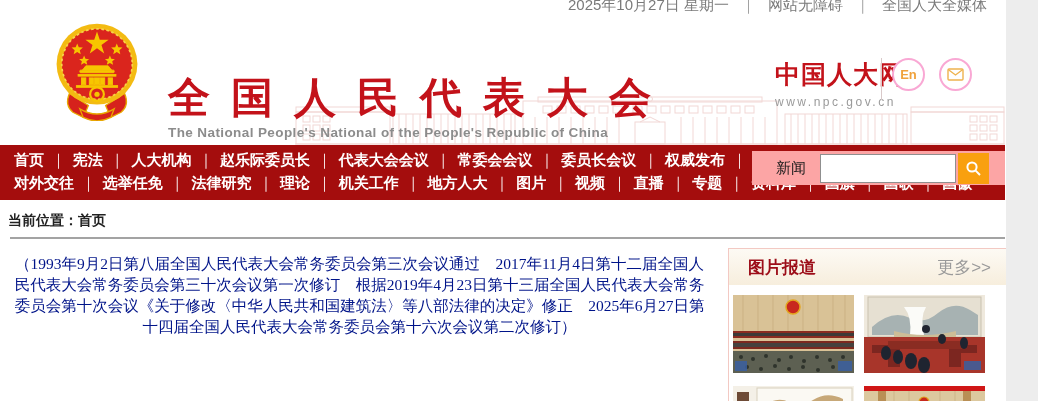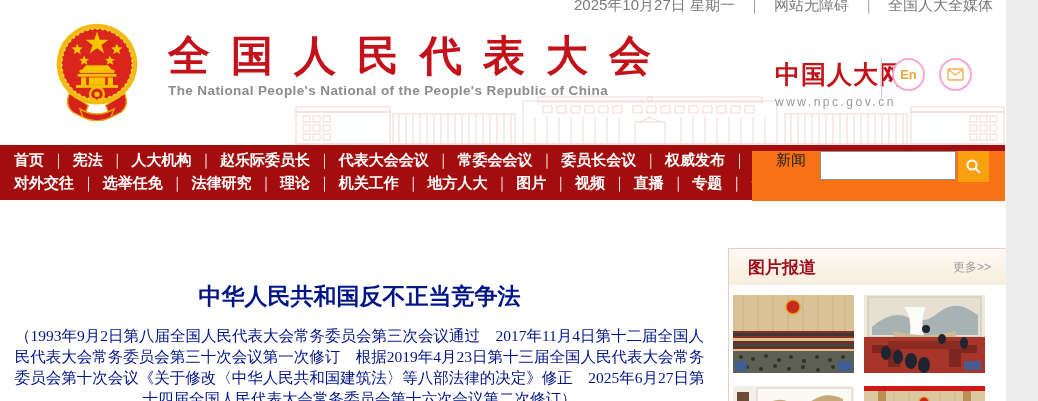--- a/index.html
+++ b/index.html
@@ -2,52 +2,52 @@
 <html><head>
 <meta charset="utf-8">
 <style>
   * { margin:0; padding:0; box-sizing:border-box; }
   html,body { width:1038px; height:401px; overflow:hidden; background:#fff;
               font-family:"Liberation Sans", sans-serif; }
   .page { position:absolute; left:0; top:0; width:1005px; height:401px; background:#fff; }
   .scroll-strip { position:absolute; right:0; top:0; width:32px; height:401px; background:#ededed; }
 
   
-  .topbar { position:absolute; top:0; left:8px; width:100%; height:18px; overflow:hidden; }
+  .topbar { position:absolute; top:0; left:2px; width:100%; height:18px; overflow:hidden; }
   .topbar-inner { position:absolute; right:20px; top:-4px; font-size:15px; color:#7a7a7a; white-space:nowrap; }
   .topbar-inner .sep { margin:0 8px; color:#9a9a9a; }
   .topbar-inner a { color:#7a7a7a; text-decoration:none; }
 
   
   .header { position:absolute; top:18px; left:0; width:100%; height:127px; }
   .watermark { position:absolute; left:295px; bottom:0; width:710px; height:53px; pointer-events:none; }
   .emblem { position:absolute; left:54px; top:3px; width:86px; height:100px; cursor:pointer; }
   .title-block { position:absolute; left:168px; top:16px; }
   .site-title { font-family:"Liberation Serif", serif; font-weight:bold; font-size:42px; line-height:1.05;
-                color:#c3121a; letter-spacing:21px; white-space:nowrap; }
+                color:#c3121a; letter-spacing:21px; white-space:nowrap;margin-top:42px; }
   .site-subtitle { margin-top:5px; font-size:13.5px; font-weight:bold; color:#8c8c8c; letter-spacing:0.4px; }
   .site-group { position:absolute; left:775px; top:40px; }
   .site-name { font-size:25px; font-weight:bold; color:#c3121a; letter-spacing:1px; cursor:pointer; }
   .site-url  { margin-top:4px; font-size:12px; color:#9a9a9a; letter-spacing:2.5px; }
   .hdr-divider { position:absolute; left:881px; top:40px; width:1px; height:42px; background:#d9c9c9; }
   .circle-btn { position:absolute; width:33px; height:33px; border:2px solid #f9a8d4; border-radius:50%;
                 background:#fff; display:flex; align-items:center; justify-content:center; cursor:pointer; }
   .en-btn { left:892px; top:40px; color:#f0a23c; font-size:13px; font-weight:bold; }
   .mail-btn { left:939px; top:40px; }
 
   
   .nav { position:absolute; top:145px; left:0; width:100%; height:55px; background:#a40d0d; }
   .nav-row { position:absolute; left:14px; white-space:nowrap; font-size:15px; font-weight:bold; color:#fff; }
   .nav-row-1 { top:6px; }
   .nav-row-2 { top:29px; }
   .nav-row a { color:#fff; text-decoration:none; cursor:pointer; }
   .nav-row .sep { margin:0 7px; font-weight:normal; opacity:.95; }
 
-  .search-box { position:absolute; right:0; top:6px; width:253px; height:50px; background:#f97316;
-                display:flex; align-items:flex-start; }
+  .search-box { position:absolute; right:0; top:6px; width:253px; height:34px; background:#fca5a5;
+                display:flex; align-items:center; }
   .search-cat { margin-left:24px; font-size:15px; color:#1a1a1a; cursor:pointer; }
   .search-input { margin-left:14px; width:136px; height:29px; border:1px solid #8f8f8f; outline:none;
                   font-size:14px; padding:0 6px; }
   .search-btn { margin-left:2px; width:31px; height:31px; background:#f9a00f; border:none; cursor:pointer;
                 display:flex; align-items:center; justify-content:center; }
 
   
   .crumbbar { position:absolute; top:200px; left:0; width:100%; height:40px; background:#fff; }
   .crumb { position:absolute; left:8px; top:12px; font-size:14px; font-weight:bold; color:#222; }
   .crumb a { color:#222; text-decoration:none; cursor:pointer; }
@@ -59,21 +59,21 @@
                    font-weight:bold; font-size:23px; color:#001489; }
   .article-meta { margin-top:13px; padding:0 9px; text-align:center; font-family:"Liberation Serif", serif;
                   font-size:15.5px; line-height:21px; color:#001489; }
 
   
   .sidebar { position:absolute; left:728px; top:248px; width:282px; height:310px;
              background:#fff; border:1px solid #f3c9c3; }
   .sidebar-head { height:36px; background:linear-gradient(#fdfaf4,#f7eedd); display:flex;
                   align-items:center; justify-content:space-between; padding:0 18px 0 19px; }
   .sidebar-title { font-size:17px; font-weight:bold; color:#9c0d18; }
-  .sidebar-more { font-size:12px; color:#9a9a9a; text-decoration:none; cursor:pointer; }
+  .sidebar-more { font-size:17px; color:#9a9a9a; text-decoration:none; cursor:pointer; }
   .thumb-grid { position:relative; margin-top:10px; }
   .thumb { position:absolute; width:121px; height:78px; overflow:hidden; cursor:pointer; }
   .thumb svg { display:block; width:121px; height:78px; }
   .t1 { left:4px;  top:0; }
   .t2 { left:135px; top:0; }
   .t3 { left:4px;  top:91px; }
   .t4 { left:135px; top:91px; }
 </style>
 </head>
 <body>
@@ -254,23 +254,28 @@
       <input class="search-input" type="text" value="" style="">
       <button class="search-btn">
         <svg width="17" height="17" viewBox="0 0 17 17" fill="none" stroke="#ffffff" stroke-width="2">
           <circle cx="7" cy="7" r="4.6"></circle>
           <line x1="10.6" y1="10.6" x2="15" y2="15"></line>
         </svg>
       </button>
     </div>
   </div>
 
+  <div class="crumbbar">
+    <div class="crumb">
+      <span>当前位置：</span><a>首页</a>
+    </div>
+    <div class="crumb-rule"></div>
+  </div>
 
   <div class="article">
-    <h1 class="article-title">中华人民共和国反不正当竞争法</h1>
     <p class="article-meta">（1993年9月2日第八届全国人民代表大会常务委员会第三次会议通过　2017年11月4日第十二届全国人民代表大会常务委员会第三十次会议第一次修订　根据2019年4月23日第十三届全国人民代表大会常务委员会第十次会议《关于修改〈中华人民共和国建筑法〉等八部法律的决定》修正　2025年6月27日第十四届全国人民代表大会常务委员会第十六次会议第二次修订）</p>
   </div>
 
   <div class="sidebar">
     <div class="sidebar-head">
       <span class="sidebar-title">图片报道</span>
       <a class="sidebar-more">更多&gt;&gt;</a>
     </div>
     <div class="thumb-grid">
 

